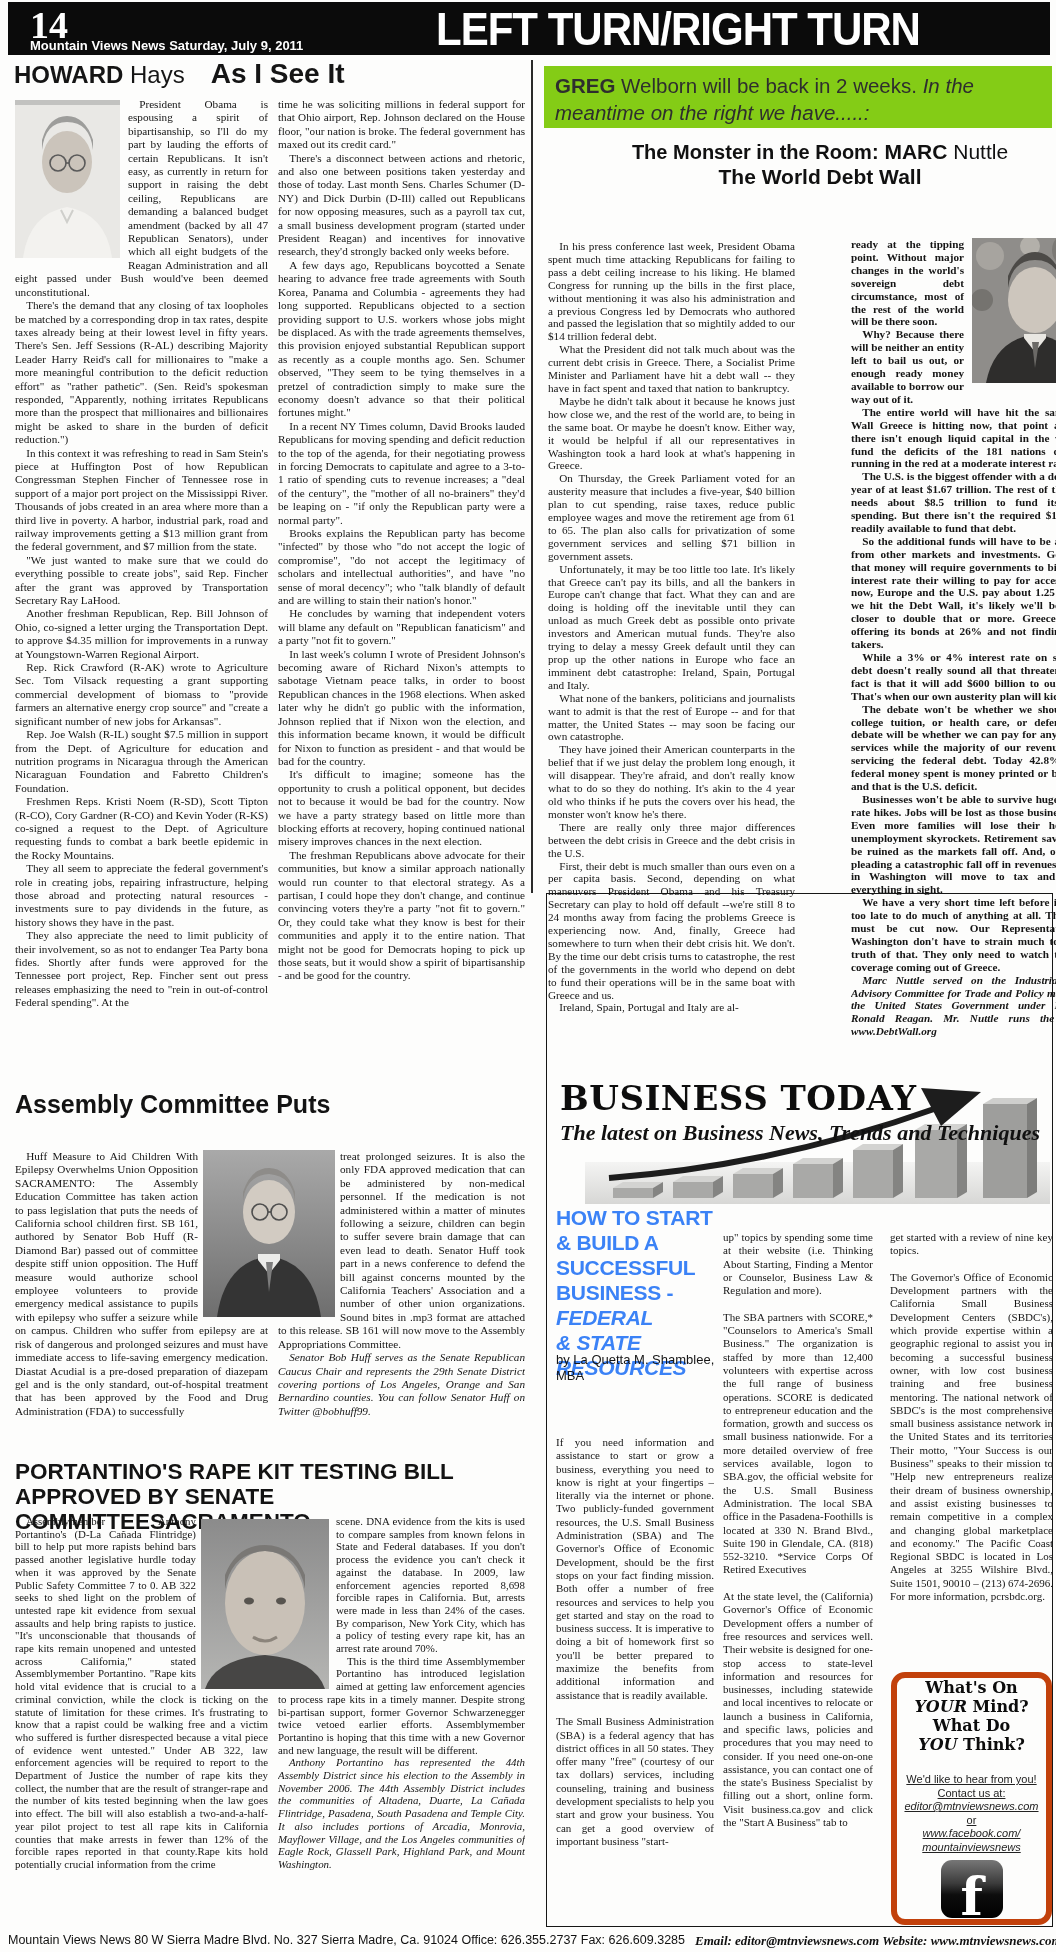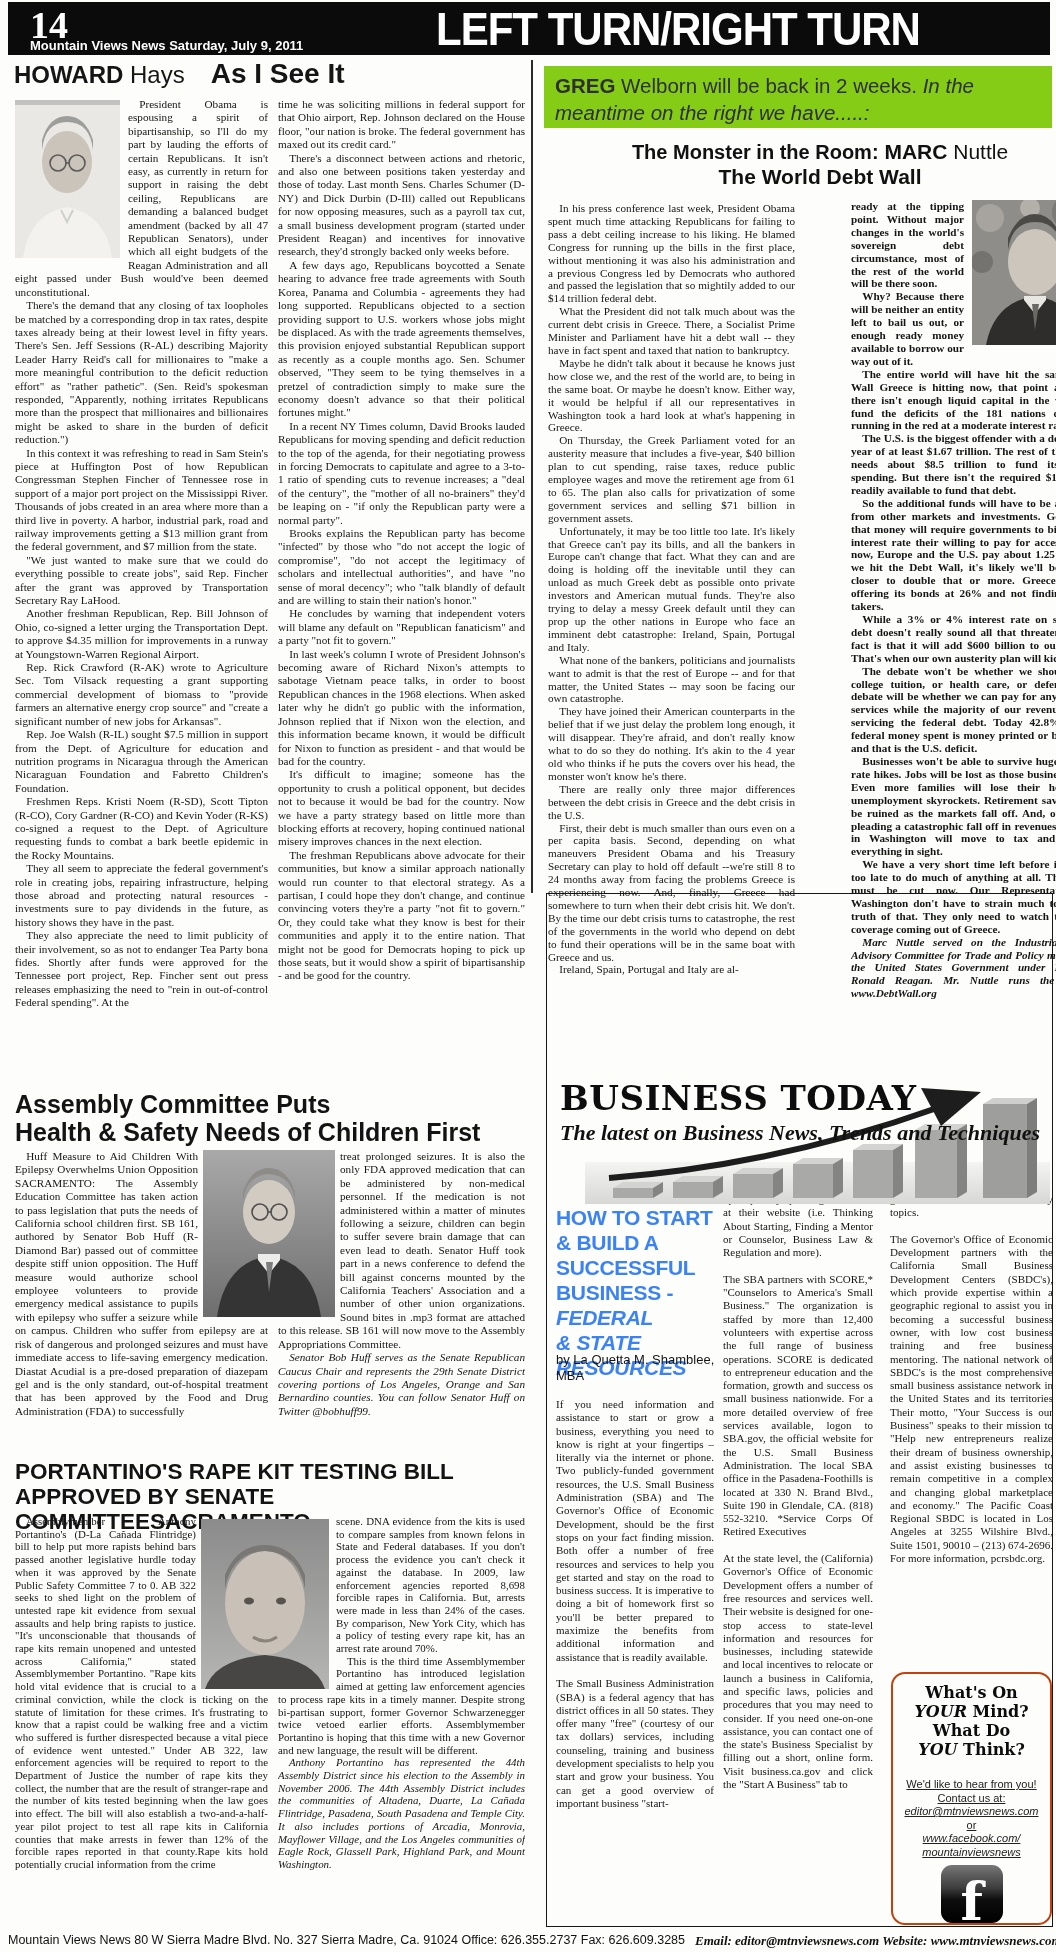--- a/index.html
+++ b/index.html
@@ -37,30 +37,30 @@
   .nuttle-head{left:585px;top:140px;width:470px;text-align:center;
                font-family:"Liberation Sans",sans-serif;color:#111;}
   .nuttle-head .l1{font-size:20px;font-weight:700;}
   .nuttle-head .marc{font-weight:800;font-size:21px;}
   .nuttle-head .rest{font-weight:400;font-size:21px;}
   .nuttle-head .l2{font-size:21px;font-weight:700;margin-top:1px;}
   .asm-head{left:15px;top:1090px;width:515px;font:800 25px/28px "Liberation Sans",sans-serif;color:#131313;}
   .port-head{left:15px;top:1459px;width:520px;font:800 22.5px/25px "Liberation Sans",sans-serif;color:#131313;}
   
   .biz-box{left:546px;top:893px;width:505px;height:1032px;border:1.5px solid #161616;z-index:3;pointer-events:none;}
-  .z2{z-index:2;}
+  .z2{z-index:2;margin-top:38px;}
   .biz-title{left:560px;top:1078px;font:bold 34px "DejaVu Serif",serif;letter-spacing:.5px;color:#0d0d0d;z-index:5;}
   .biz-sub{left:560px;top:1120px;font:bold italic 22px "Liberation Serif",serif;color:#101010;z-index:5;}
   .biz-chart{left:585px;top:1086px;z-index:4;}
   .biz-headline{left:556px;top:1205px;width:168px;font:800 21px/25px "Liberation Sans",sans-serif;
                 letter-spacing:-.3px;color:#3b82f6;z-index:5;}
   .biz-byline{left:556px;top:1352px;width:168px;font:400 13px/16px "Liberation Sans",sans-serif;z-index:5;}
   
-  .wo-box{left:891px;top:1672px;width:161px;height:253px;border:2px solid #c2410c;border-radius:14px;
-          box-sizing:border-box;text-align:center;padding-top:9px;z-index:5;background:#fdfdfc;}
+  .wo-box{left:891px;top:1672px;width:161px;height:253px;border:6px solid #c2410c;border-radius:14px;
+          box-sizing:border-box;text-align:center;padding-top:0;z-index:5;background:#fdfdfc;}
   .wo-title{font:bold 16px/19px "DejaVu Serif",serif;color:#0c0c0c;}
   .wo-contact{margin-top:19px;font:400 11px/13.5px "Liberation Sans",sans-serif;color:#222;text-decoration:underline;}
   .fb{width:62px;height:58px;margin:6px auto 0;border-radius:11px;position:relative;
       background:linear-gradient(#777 0%,#3c3c3c 40%,#0d0d0d 60%,#000 100%);overflow:hidden;}
   .fb span{position:absolute;left:20px;top:6px;color:#fff;font:bold 52px "DejaVu Serif",serif;}
   
   .footer{left:8px;top:1933px;width:1044px;font:400 12.5px "Liberation Sans",sans-serif;color:#111;
           display:flex;gap:10px;white-space:nowrap;}
   .footer .em{font:bold italic 13px "Liberation Serif",serif;}
 </style>
@@ -152,21 +152,20 @@
   The U.S. is the biggest offender with a deficit this year of at least $1.67 trillion.  The rest of the world needs about $8.5 trillion to fund its deficit spending.  But there isn't the required $10 billion readily available to fund that debt.
   So the additional funds will have to be attracted from other markets and investments.  Getting to that money will require governments to bid up the interest rate their willing to pay for access.  Right now, Europe and the U.S. pay about 1.25%.  Once we hit the Debt Wall, it's likely we'll be paying closer to double that or more.  Greece is now offering its bonds at 26% and not finding many takers.
   While a 3% or 4% interest rate on sovereign debt doesn't really sound all that threatening, the fact is that it will add $600 billion to our deficit.  That's when our own austerity plan will kick in.
   The debate won't be whether we should fund college tuition, or health care, or defense.  The debate will be whether we can pay for any of these services while the majority of our revenues go to servicing the federal debt.  Today 42.8% of the federal money spent is money printed or borrowed and that is the U.S. deficit.
   Businesses won't be able to survive huge interest rate hikes.  Jobs will be lost as those businesses fail.  Even more families will lose their homes as unemployment skyrockets.  Retirement savings will be ruined as the markets fall off.  And, of course, pleading a catastrophic fall off in revenues, liberals in Washington will move to tax and control everything in sight.
   We have a very short time left before it will be too late to do much of anything at all. The deficit must be cut now.  Our Representatives in Washington don't have to strain much to see the truth of that.  They only need to watch the news coverage coming out of Greece.
 </span><span class="txt it">  Marc Nuttle served on the Industrial Policy Advisory Committee for Trade and Policy matters for the United States Government under President Ronald Reagan. Mr. Nuttle runs the website www.DebtWall.org</span></div>
 
   <div class="abs asm-head">
     <div>Assembly Committee Puts</div>
-    <div>Health &amp; Safety Needs of Children First</div>
   </div>
 
   <div class="col body-s" style="left:15px;top:1150px;width:253px;height:306px;"><span class="sp-r" style="width:70px;height:172px;"></span><span class="txt">  Huff Measure to Aid Children With Epilepsy Overwhelms Union Opposition SACRAMENTO: The Assembly Education Committee has taken action to pass legislation that puts the needs of California school children first. SB 161, authored by Senator Bob Huff (R-Diamond Bar) passed out of committee despite stiff union opposition.  The Huff measure would authorize school employee volunteers to provide emergency medical assistance to pupils with epilepsy who suffer a seizure while on campus. Children who suffer from epilepsy are at risk of dangerous and prolonged seizures and must have immediate access to life-saving emergency medication. Diastat Acudial is a pre-dosed preparation of diazepam gel and is the only standard, out-of-hospital treatment that has been approved by the Food and Drug Administration (FDA) to successfully</span></div>
 
   <div class="col body-s" style="left:278px;top:1150px;width:247px;height:306px;"><span class="sp-l" style="width:62px;height:172px;"></span><span class="txt">treat prolonged seizures. It is also the only FDA approved medication that can be administered by non-medical personnel.  If the medication is not administered within a matter of minutes following a seizure, children can begin to suffer severe brain damage that can even lead to death. Senator Huff took part in a news conference to defend the bill against concerns mounted by the California Teachers' Association and a number of other union organizations. Sound bites in .mp3 format are attached to this release. SB 161 will now move to the Assembly Appropriations Committee.
 </span><span class="txt it">  Senator Bob Huff serves as the Senate Republican Caucus Chair and represents the 29th Senate District covering portions of Los Angeles, Orange and San Bernardino counties.  You can follow Senator Huff on Twitter @bobhuff99.</span></div>
 
   <div class="abs" style="left:203px;top:1150px;">
       <svg class="photo" width="132" height="167" viewBox="0 0 132 167" xmlns="http://www.w3.org/2000/svg">
         <defs>

